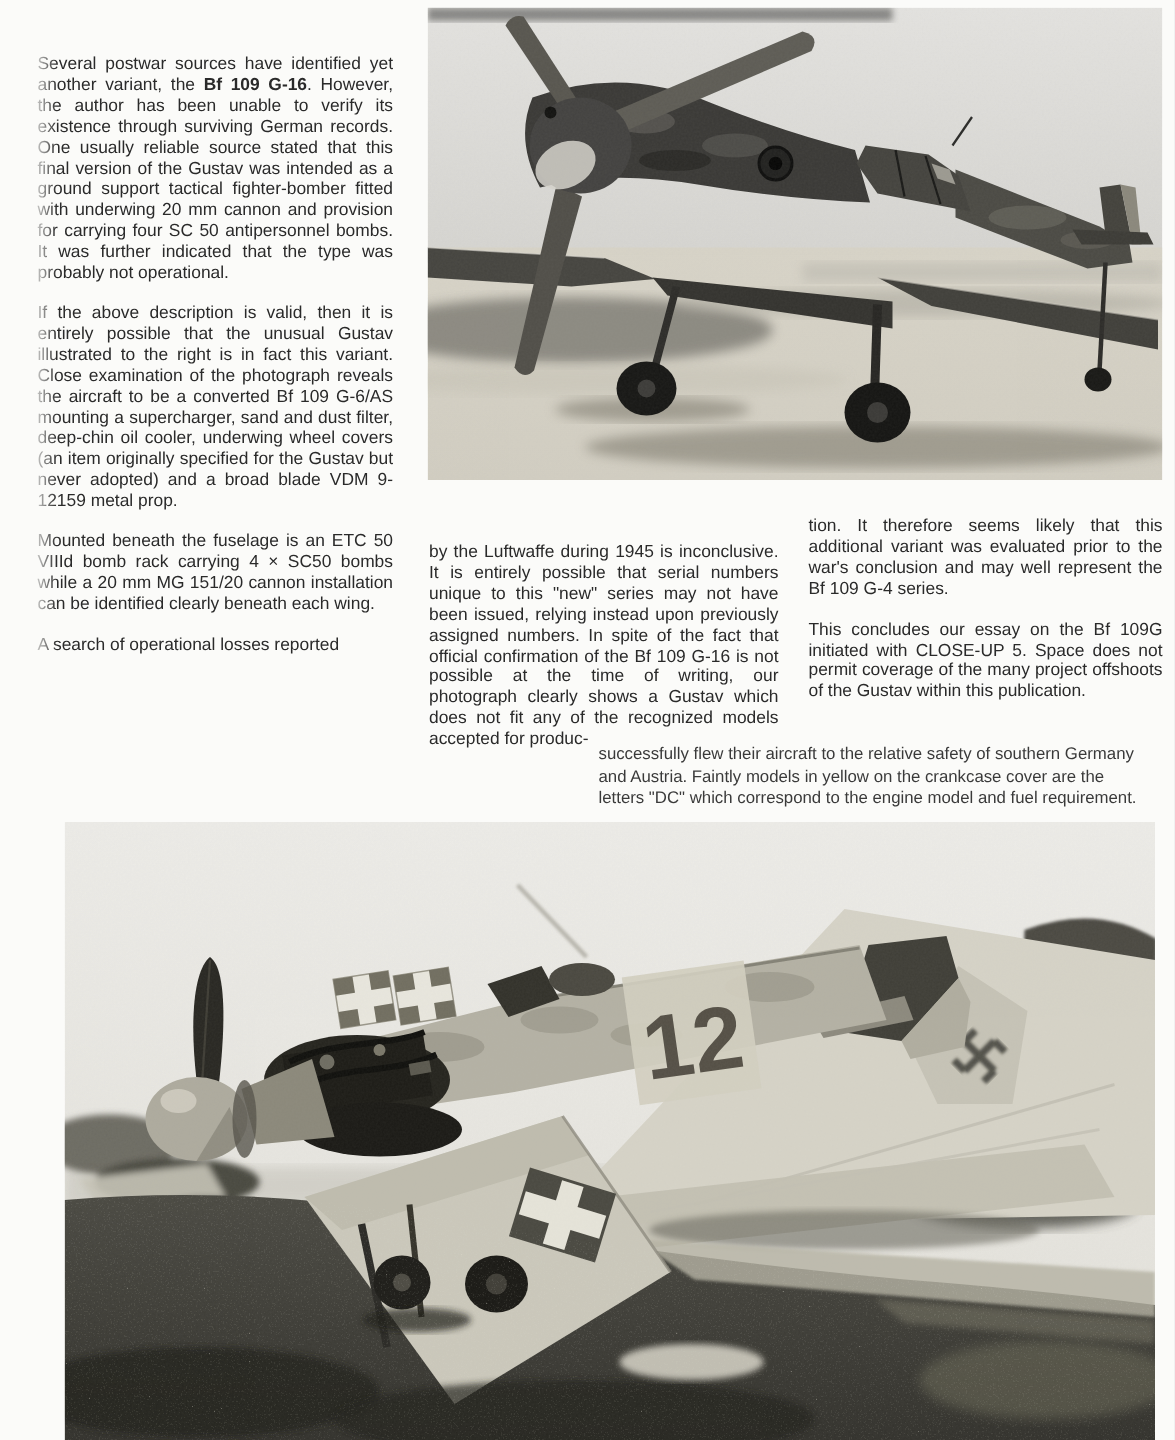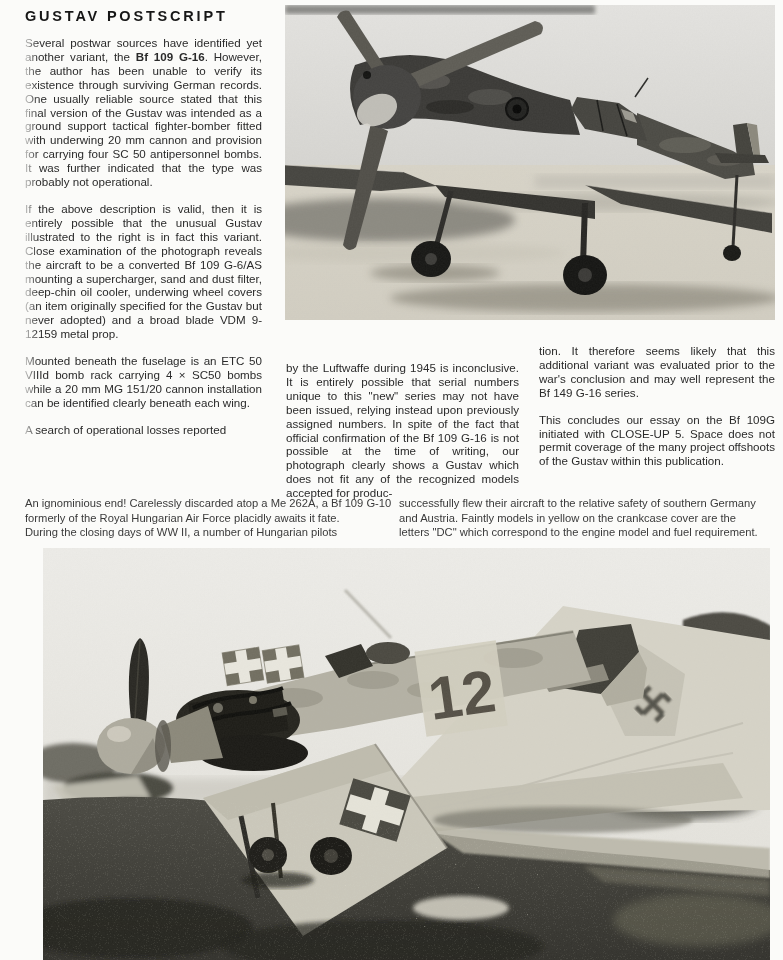--- a/index.html
+++ b/index.html
@@ -23,21 +23,20 @@
   .photo-top{left:285px;top:5px;width:490px;height:315px;}
   .photo-bottom{left:43px;top:548px;width:727px;height:412px;}
   svg{display:block;}
   .num12{font-family:"Liberation Sans",sans-serif;font-weight:bold;font-size:60px;}
 </style>
 </head>
 <body>
 
 <div class="page">
 
-  <h1 class="title">GUSTAV POSTSCRIPT</h1>
 
   <div class="col left-col">
       <p><span>Several postwar sources have identified yet another variant, the </span><span style="font-weight: bold;">Bf 109 G-16</span><span>. However, the author has been unable to verify its existence through surviving German records.  One usually reliable source stated that this final version of the Gustav was intended as a ground support tactical fighter-bomber fitted with underwing 20 mm cannon and provision for carrying four SC 50 antipersonnel bombs.  It was further indicated that the type was probably not operational.</span></p>
       <p><span>If the above description is valid, then it is entirely possible that the unusual Gustav illustrated to the right is in fact this variant.  Close examination of the photograph reveals the aircraft to be a converted Bf 109 G-6/AS mounting a supercharger, sand and dust filter, deep-chin oil cooler, underwing wheel covers (an item originally specified for the Gustav but never adopted) and a broad blade VDM 9-12159 metal prop.</span></p>
       <p><span>Mounted beneath the fuselage is an ETC 50 VIIId bomb rack carrying 4 × SC50 bombs while a 20 mm MG 151/20 cannon installation can be identified clearly beneath each wing.</span></p>
       <p><span>A search of operational losses reported</span></p>
     </div>
   <div class="edge-fade"></div>
 
   <figure class="photo photo-top">
@@ -129,27 +128,24 @@
       </g>
 
       <rect x="0" y="0" width="490" height="315" filter="url(#grainT)" opacity="0.13"></rect>
     </svg>
   </figure>
 
   <div class="col mid-col">
       <p><span>by the Luftwaffe during 1945 is inconclusive.  It is entirely possible that serial numbers unique to this "new" series may not have been issued, relying instead upon previously assigned numbers.  In spite of the fact that official confirmation of the Bf 109 G-16 is not possible at the time of writing, our photograph clearly shows a Gustav which does not fit any of the recognized models accepted for produc-</span></p>
     </div>
   <div class="col right-col">
-      <p><span>tion.  It therefore seems likely that this additional variant was evaluated prior to the war's conclusion and may well represent the Bf 149 G-16 series.</span></p>
+      <p><span>tion.  It therefore seems likely that this additional variant was evaluated prior to the war's conclusion and may well represent the Bf 109 G-4 series.</span></p>
       <p><span>This concludes our essay on the Bf 109G initiated with CLOSE-UP 5.  Space does not permit coverage of the many project offshoots of the Gustav within this publication.</span></p>
     </div>
 
-  <p class="caption cap-left">An ignominious end!  Carelessly discarded atop a Me 262A, a Bf 109 G-10
-formerly of the Royal Hungarian Air Force placidly awaits it fate.
-During the closing days of WW II, a number of Hungarian pilots</p>
   <p class="caption cap-right">successfully flew their aircraft to the relative safety of southern Germany
 and Austria.  Faintly models in yellow on the crankcase cover are the
 letters "DC" which correspond to the engine model and fuel requirement.</p>
 
   <figure class="photo photo-bottom">
     <svg width="727" height="412" viewBox="0 0 727 412">
       <defs>
         <linearGradient id="skyB" x1="0" y1="0" x2="0" y2="1">
           <stop offset="0" stop-color="#edece8"></stop>
             <stop offset="1" stop-color="#e2e0d9"></stop>

